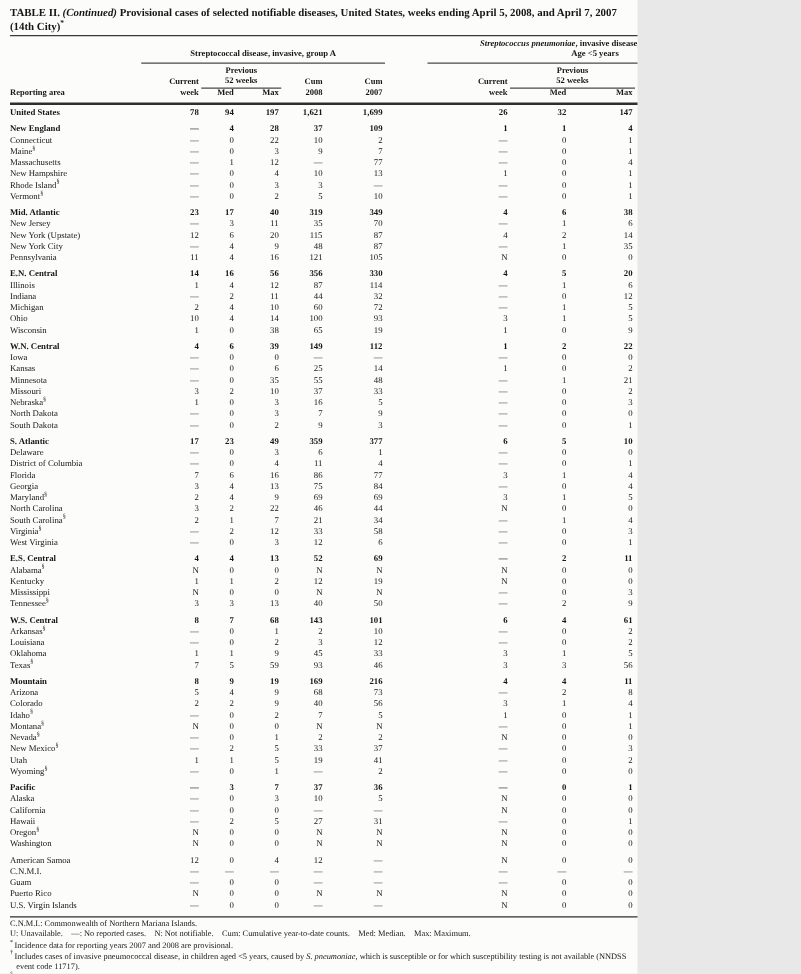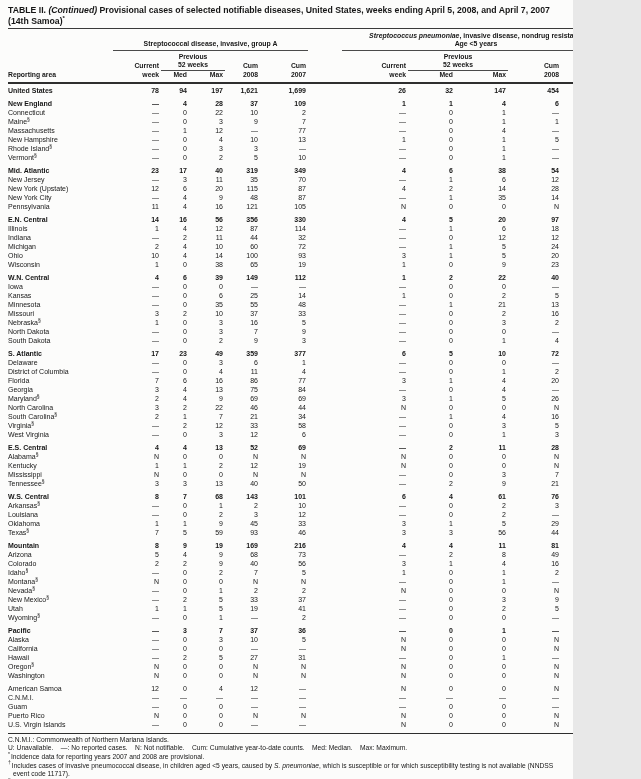--- a/index.html
+++ b/index.html
@@ -1,18 +1,18 @@
 <!DOCTYPE html>
 <html><head>
 <meta charset="utf-8">
 <style>
   html,body { margin:0; padding:0; background:#e8e8e8; }
   .page {
-    width:573px; height:779px; background:#fcfcfb; color:#161616;
-    font-family:Liberation Sans, sans-serif; position:relative;
+    width:510px; height:779px; background:#fcfcfb; color:#161616;
+    font-family:Liberation Serif, serif; position:relative;
     box-sizing:border-box; padding:5px 6px 0 8px; overflow:hidden;
   }
   .title { font-size:8.7px; font-weight:bold; line-height:10.5px; }
   .title .cont { font-style:italic; }
   .title sup { font-size:6px; }
   .rule-top { height:0; border-top:1px solid #3a3a3a; width:627px; margin-top:2px; }
   .rule-thick { height:0; border-top:2px solid #2e2e2e; width:627px; margin-top:2px; }
   .rule-bottom { height:0; border-top:1.5px solid #2e2e2e; width:627px; margin:1px 0 2px 0; }
 
   .grid11 { display:grid; grid-template-columns:100px 53px 28px 36px 35px 48px 100px 47px 53px 53px 45px; }
@@ -55,21 +55,21 @@
   .fn .it { font-style:italic; }
   .fn sup { margin-right:1px; }
 </style>
 </head>
 <body>
 
 <div class="page">
 
   <div class="title">
     <span>TABLE II. </span><span class="cont">(Continued)</span><span> Provisional cases of selected notifiable diseases, United States, weeks ending April 5, 2008, and April 7, 2007</span><br>
-    <span>(14th Samoa)</span><sup>*</sup>
+    <span>(14th City)</span><sup>*</sup>
   </div>
 
   <div class="rule-top"></div>
 
   <div class="grid11 group-heads">
     <div class="ghead g1h">
       <div>Streptococcal disease, invasive, group A</div>
     </div>
     <div class="ghead g2h">
       <div><span class="it">Streptococcus pneumoniae</span><span>, invasive disease, nondrug resistant</span><sup>†</sup></div>

